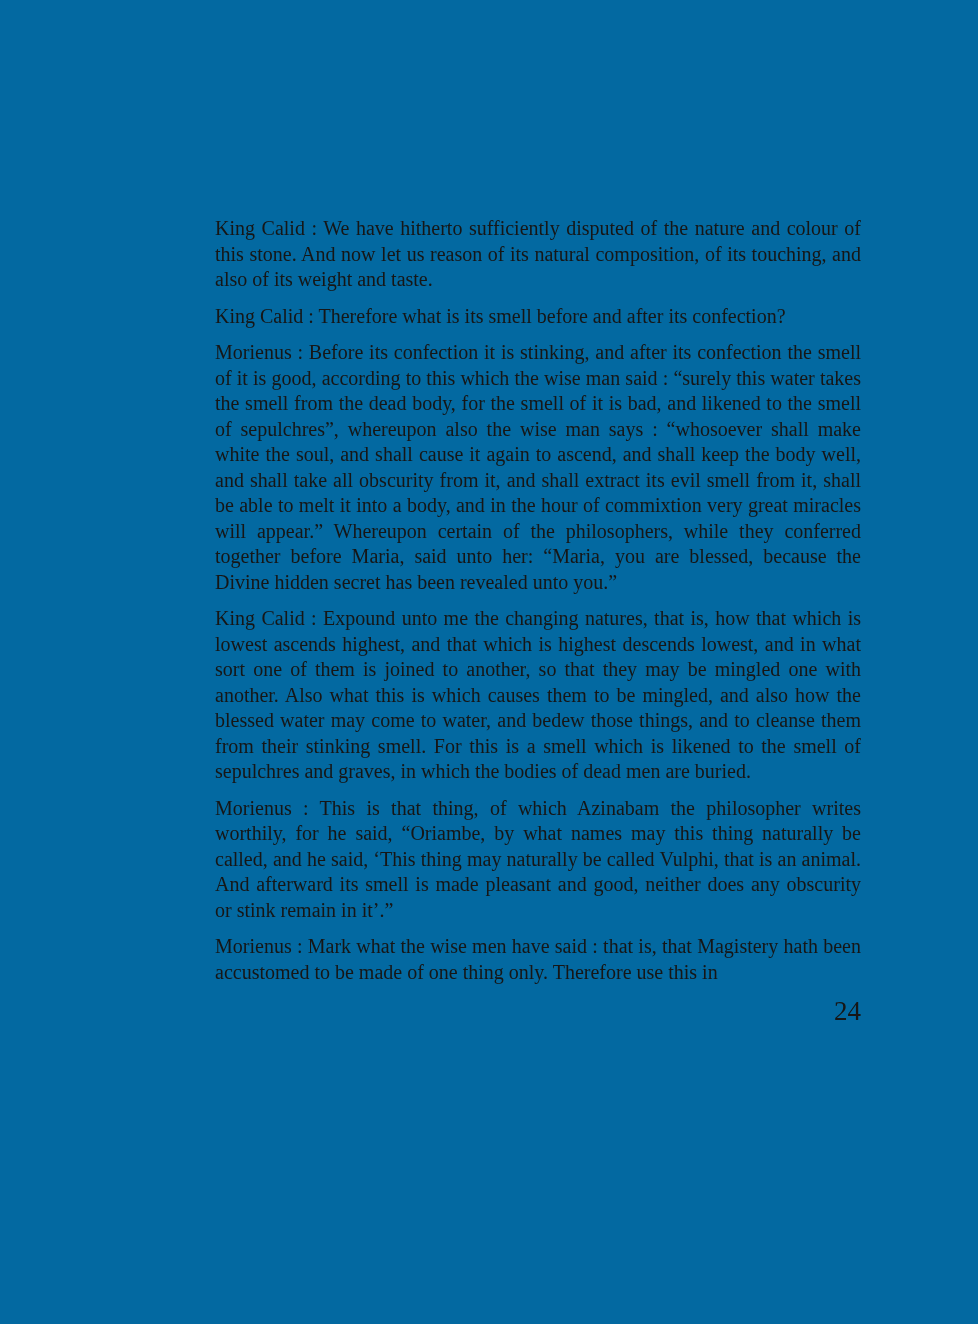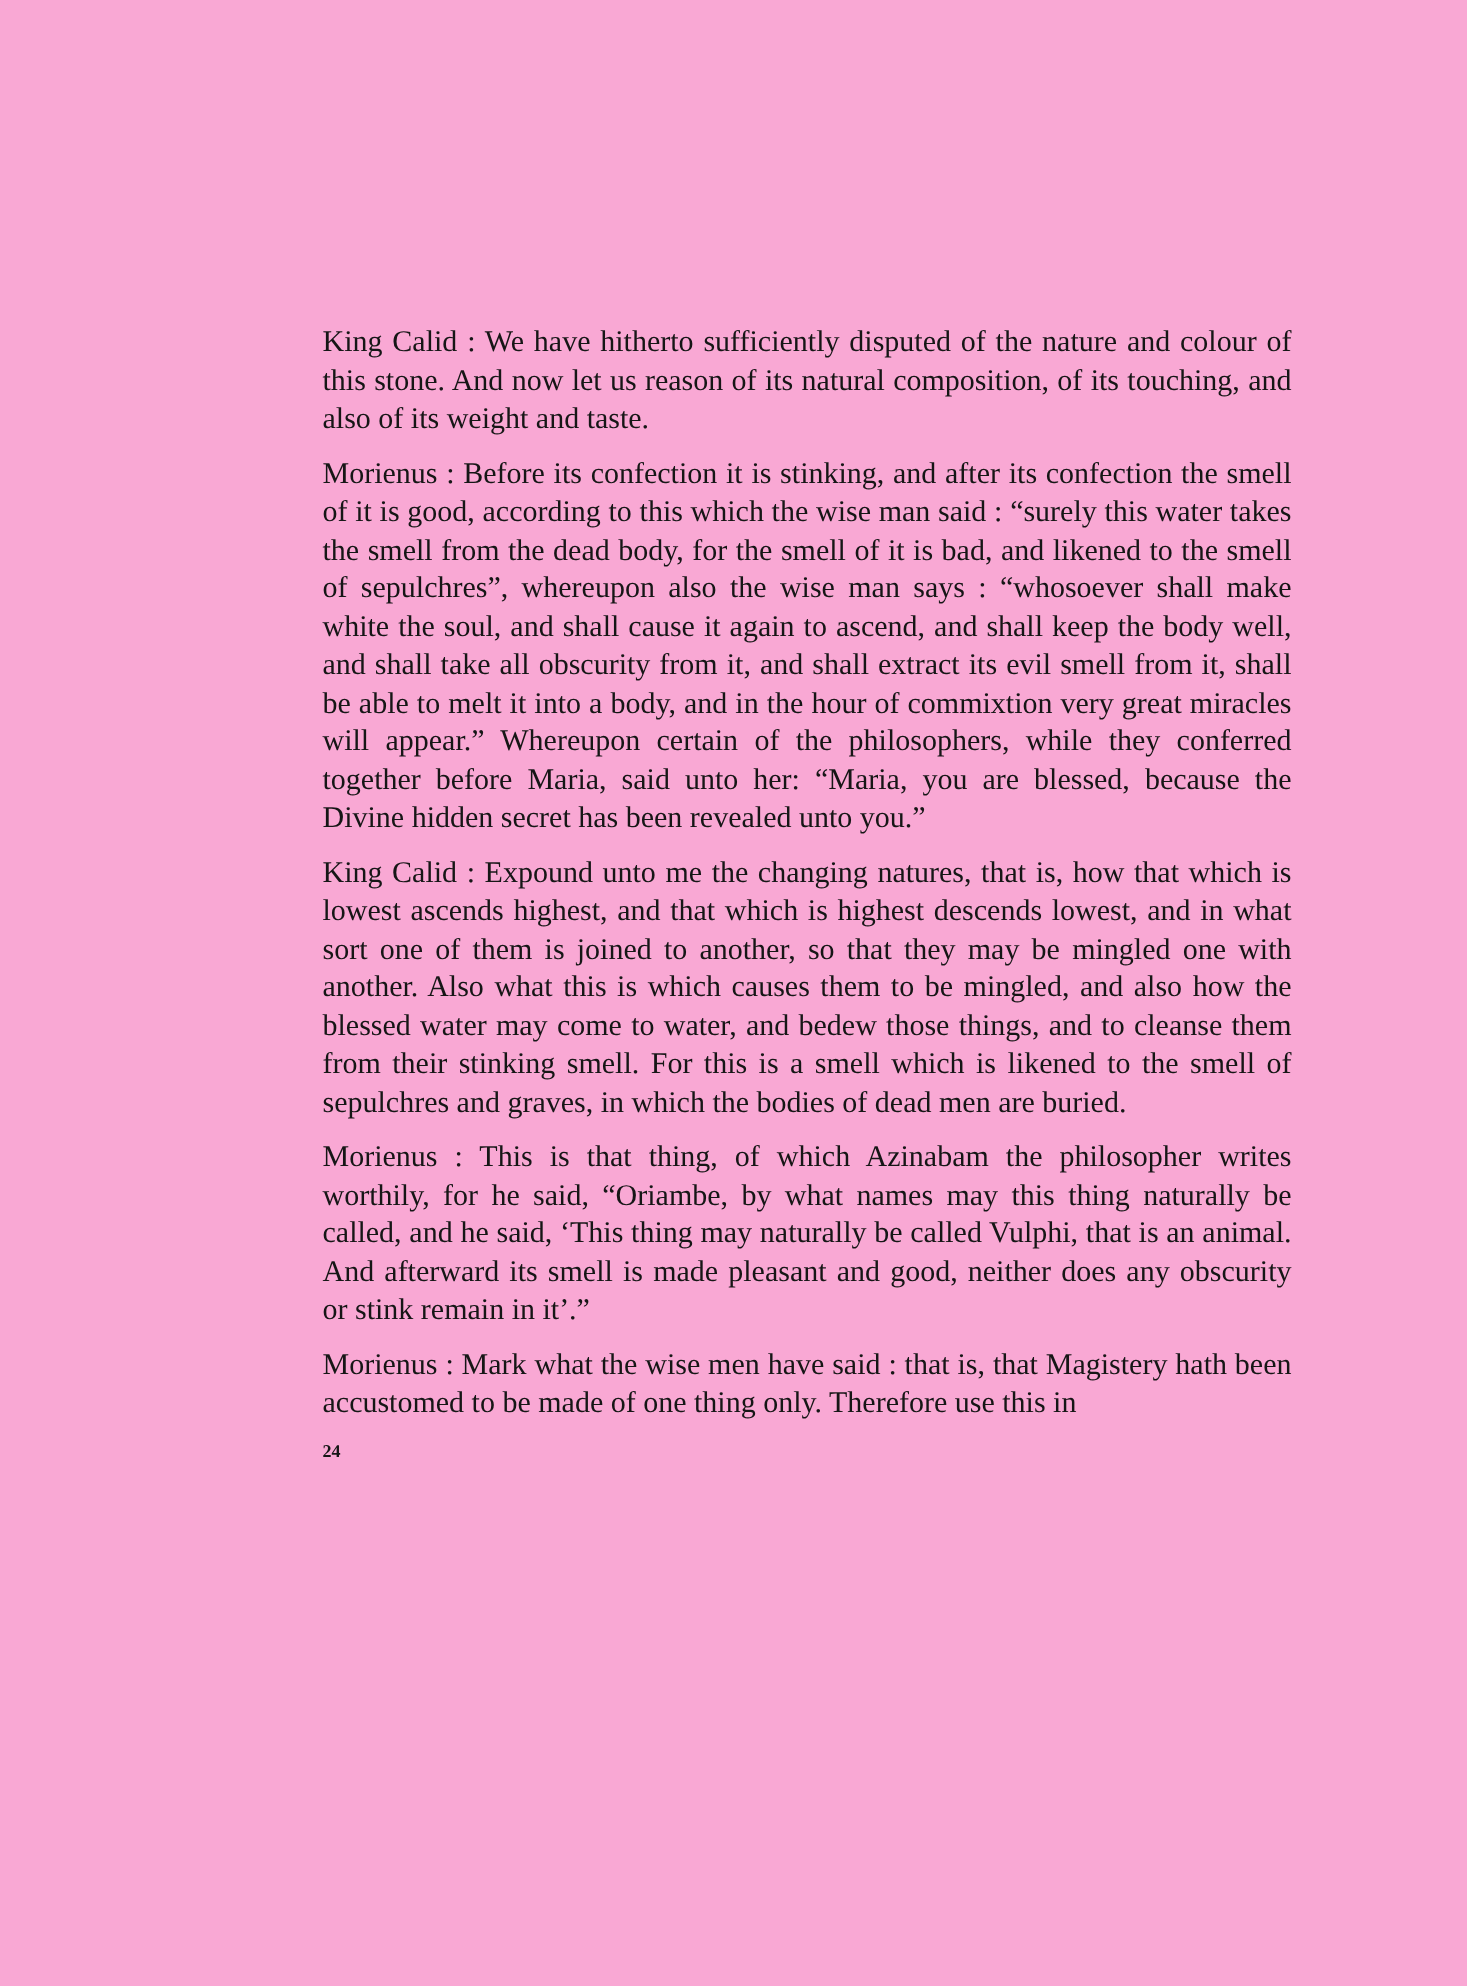--- a/index.html
+++ b/index.html
@@ -11,49 +11,49 @@
     width: 978px;
     height: 1324px;
     overflow: hidden;
     position: relative;
   }
   .page {
     box-sizing: border-box;
     width: 978px;
     height: 1324px;
     padding: 216px 117px 0 215px;
-    background: #f9a8d4;
+    background: #0369a1;
   }
   .text-block {
     width: 646px;
   }
   p.para {
     font-family: "Liberation Serif", "DejaVu Serif", serif;
     font-size: 20px;
     line-height: 25.5px;
     color: #161616;
     text-align: justify;
     margin: 0 0 11px 0;
     padding: 0;
   }
   .page-number {
     width: 646px;
     margin-top: 6px;
-    text-align: left;
+    text-align: right;
     font-family: "Liberation Serif", "DejaVu Serif", serif;
-    font-size: 12px;
+    font-size: 27px;
     color: #161616;
-    font-weight: bold;
   }
 </style>
 </head>
 <body>
 
 <div class="page">
   <div class="text-block">
     <p class="para">King Calid : We have hitherto sufficiently disputed of the nature and colour of this stone. And now let us reason of its natural composition, of its touching, and also of its weight and taste.</p>
+    <p class="para">King Calid : Therefore what is its smell before and after its confection?</p>
     <p class="para">Morienus : Before its confection it is stinking, and after its confection the smell of it is good, according to this which the wise man said : “surely this water takes the smell from the dead body, for the smell of it is bad, and likened to the smell of sepulchres”, whereupon also the wise man says : “whosoever shall make white the soul, and shall cause it again to ascend, and shall keep the body well, and shall take all obscurity from it, and shall extract its evil smell from it, shall be able to melt it into a body, and in the hour of commixtion very great miracles will appear.” Whereupon certain of the philosophers, while they conferred together before Maria, said unto her: “Maria, you are blessed, because the Divine hidden secret has been revealed unto you.”</p>
     <p class="para">King Calid : Expound unto me the changing natures, that is, how that which is lowest ascends highest, and that which is highest descends lowest, and in what sort one of them is joined to another, so that they may be mingled one with another. Also what this is which causes them to be mingled, and also how the blessed water may come to water, and bedew those things, and to cleanse them from their stinking smell. For this is a smell which is likened to the smell of sepulchres and graves, in which the bodies of dead men are buried.</p>
     <p class="para">Morienus : This is that thing, of which Azinabam the philosopher writes worthily, for he said, “Oriambe, by what names may this thing naturally be called, and he said, ‘This thing may naturally be called Vulphi, that is an animal. And afterward its smell is made pleasant and good, neither does any obscurity or stink remain in it’.”</p>
     <p class="para">Morienus : Mark what the wise men have said : that is, that Magistery hath been accustomed to be made of one thing only. Therefore use this in</p>
   </div>
   <div class="page-number">24</div>
 </div>
 
 </body></html>

